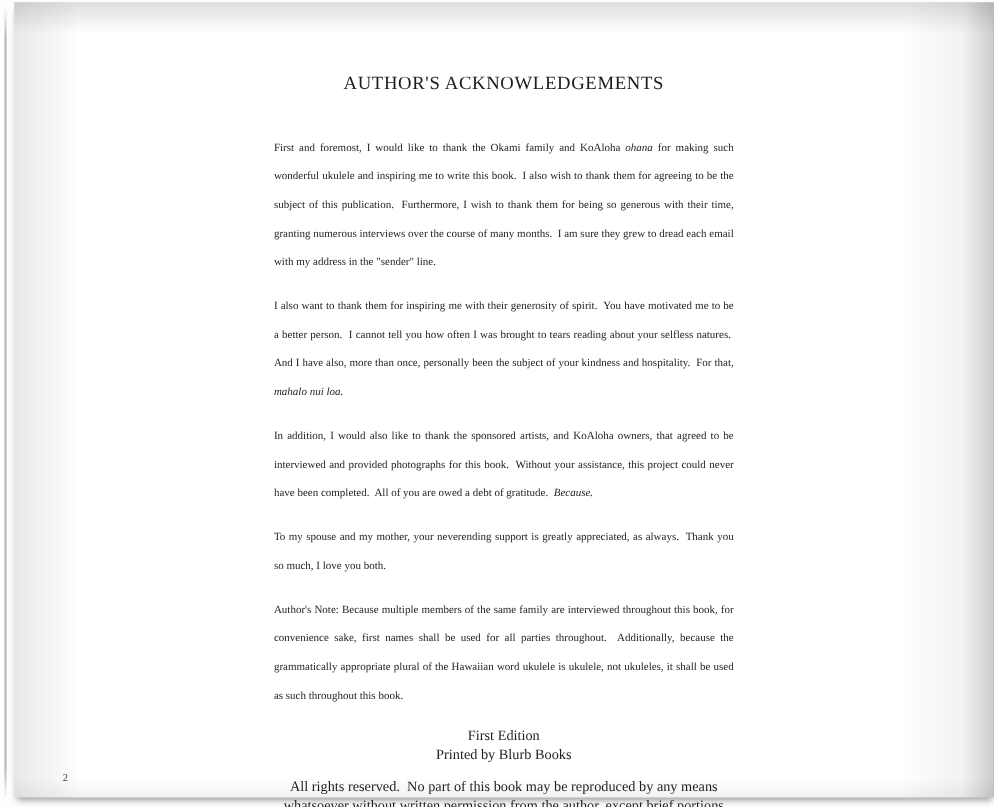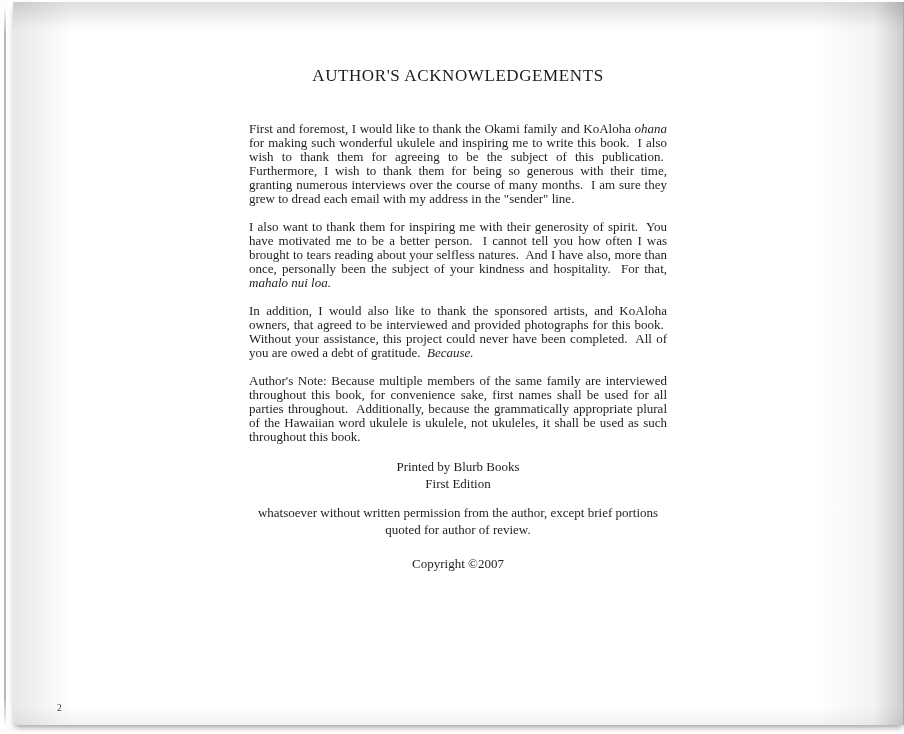--- a/index.html
+++ b/index.html
@@ -54,22 +54,22 @@
     letter-spacing: 0.6px;
     line-height: 20px;
     color: #1b1b1b;
   }
   .column {
     width: 418px;
     margin: 36px auto 0 auto;
   }
   .body-para {
     margin: 0 0 14px 0;
-    font-size: 13px;
-    line-height: 14px;
+    font-size: 10px;
+    line-height: 26px;
     text-align: justify;
     color: #1e1e1e;
   }
   .body-para em { font-style: italic; }
   .cline {
     margin: 0;
     font-size: 13px;
     line-height: 17px;
     text-align: center;
     color: #1e1e1e;
@@ -90,28 +90,30 @@
 
 <div class="stage">
   <div class="spine-edge"></div>
   <div class="page">
     <h1 class="title">AUTHOR'S ACKNOWLEDGEMENTS</h1>
     <div class="column">
       <div class="paras">
           <p class="body-para"><span>First and foremost, I would like to thank the Okami family and KoAloha </span><em>ohana</em><span> for making such wonderful ukulele and inspiring me to write this book.&nbsp; I also wish to thank them for agreeing to be the subject of this publication.&nbsp; Furthermore, I wish to thank them for being so generous with their time, granting numerous interviews over the course of many months.&nbsp; I am sure they grew to dread each email with my address in the "sender" line.</span></p>
           <p class="body-para"><span>I also want to thank them for inspiring me with their generosity of spirit.&nbsp; You have motivated me to be a better person.&nbsp; I cannot tell you how often I was brought to tears reading about your selfless natures.&nbsp; And I have also, more than once, personally been the subject of your kindness and hospitality.&nbsp; For that, </span><em>mahalo nui loa.</em></p>
           <p class="body-para"><span>In addition, I would also like to thank the sponsored artists, and KoAloha owners, that agreed to be interviewed and provided photographs for this book.&nbsp; Without your assistance, this project could never have been completed.&nbsp; All of you are owed a debt of gratitude.&nbsp; </span><em>Because.</em></p>
+          <p class="body-para"><span>To my spouse and my mother, your neverending support is greatly appreciated, as always.&nbsp; Thank you so much, I love you both.</span></p>
           <p class="body-para"><span>Author's Note: Because multiple members of the same family are interviewed throughout this book, for convenience sake, first names shall be used for all parties throughout.&nbsp; Additionally, because the grammatically appropriate plural of the Hawaiian word ukulele is ukulele, not ukuleles, it shall be used as such throughout this book.</span></p>
         </div>
       <div class="colophon">
         <div class="edition">
+          <p class="cline">First Edition</p>
           <p class="cline">Printed by Blurb Books</p>
-          <p class="cline">First Edition</p>
         </div>
         <div class="rights">
+          <p class="cline">All rights reserved.&nbsp; No part of this book may be reproduced by any means</p>
           <p class="cline">whatsoever without written permission from the author, except brief portions</p>
           <p class="cline">quoted for author of review.</p>
         </div>
         <p class="cline copyright-line">Copyright ©2007</p>
       </div>
     </div>
     <div class="pagenum">2</div>
   </div>
 </div>
 

